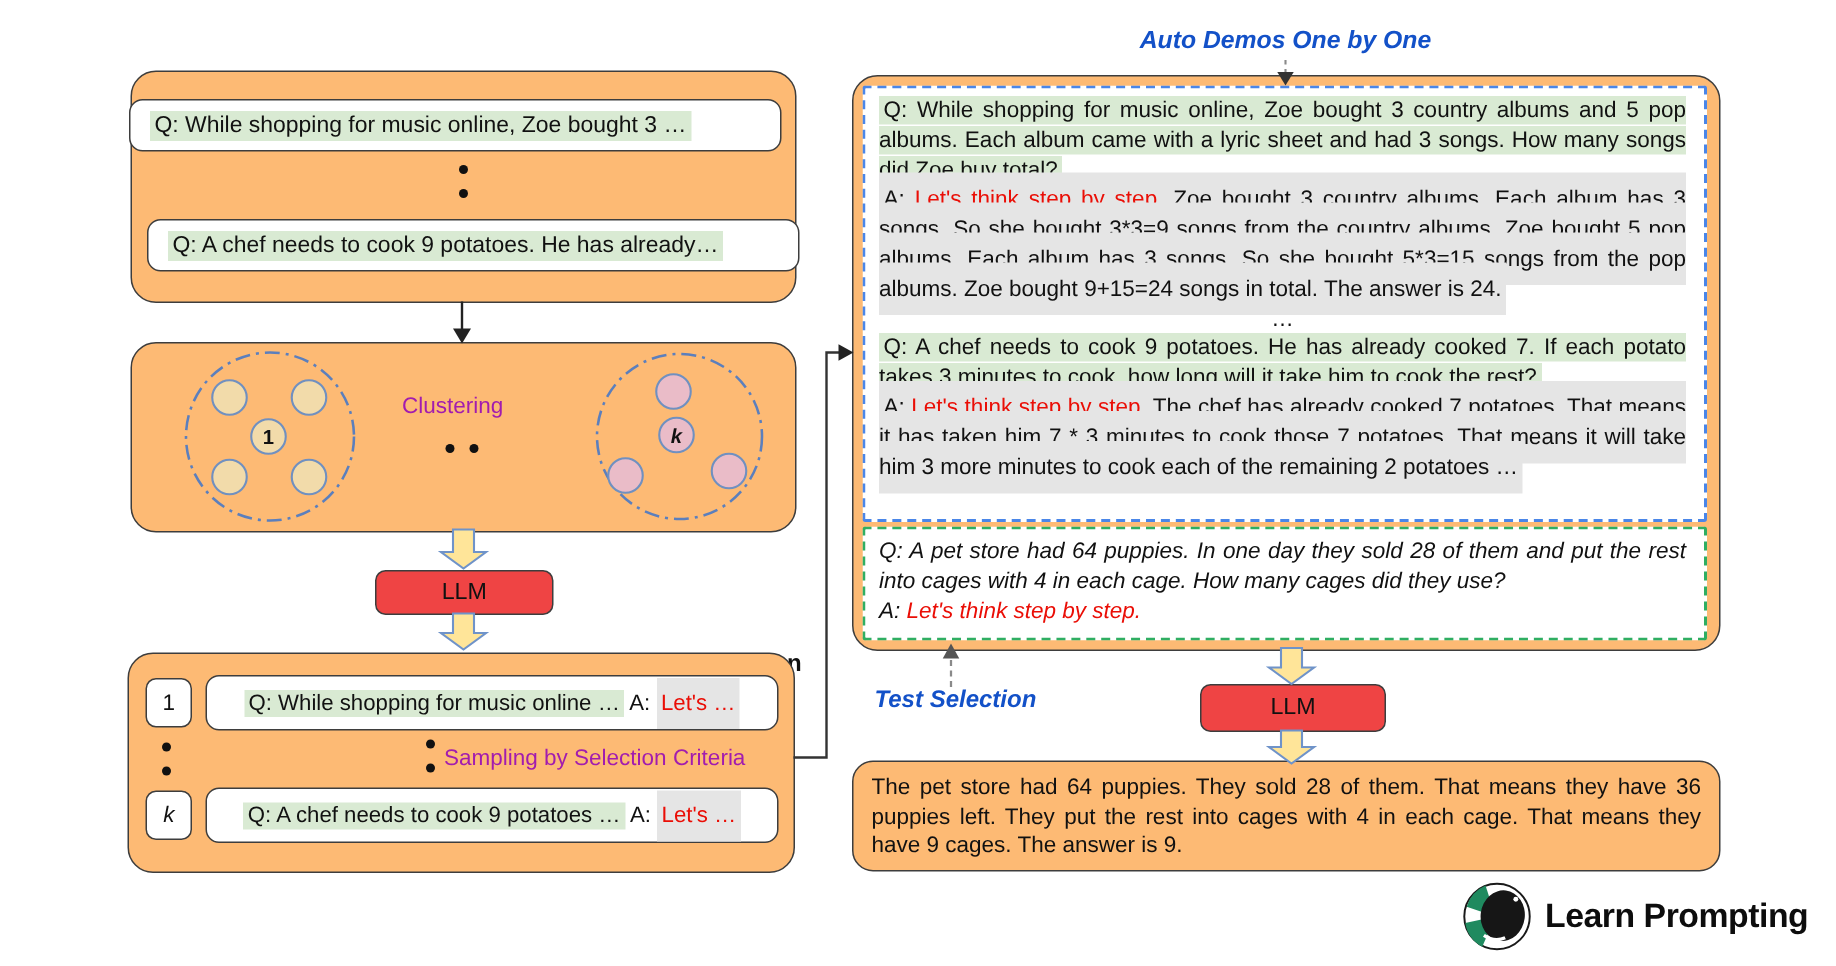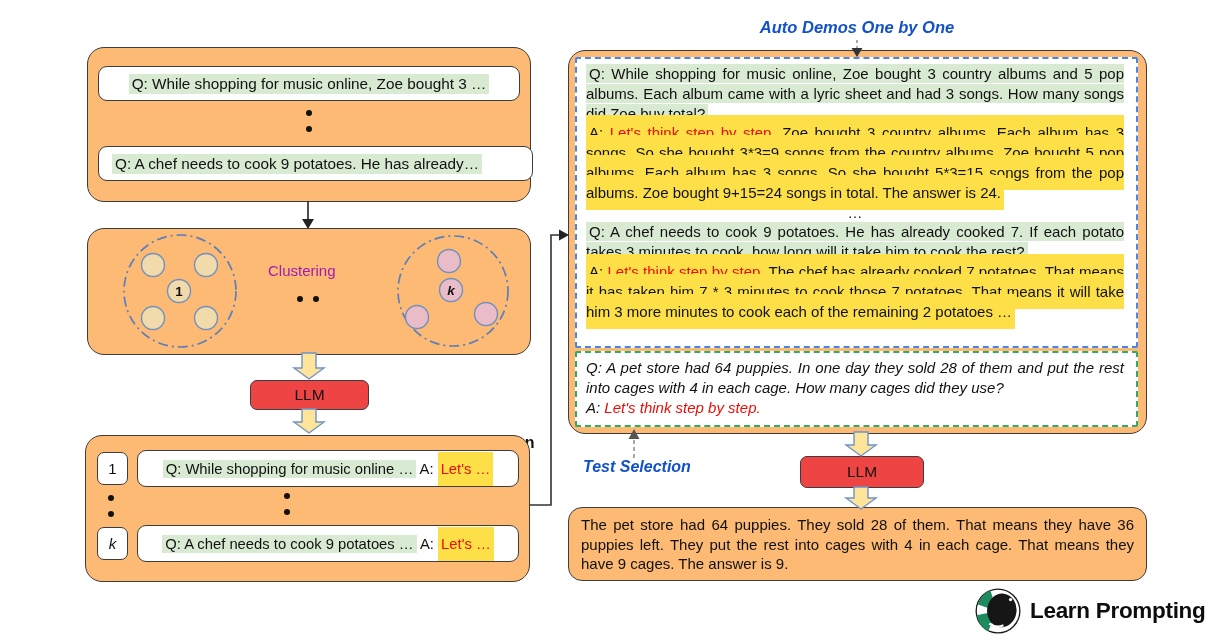--- a/index.html
+++ b/index.html
@@ -4,21 +4,21 @@
 <style>
   html,body{margin:0;padding:0;background:#fff;}
   #canvas{position:relative;width:1224px;height:644px;background:#ffffff;overflow:hidden;
           font-family:"Liberation Sans", sans-serif;color:#111;}
   .abs{position:absolute;}
   .outerbox{border:1.6px solid #3d3d3d;border-radius:17px;background:#fdba74;}
   .innerbox{border:1.4px solid #3d3d3d;border-radius:9px;background:#fff;display:flex;align-items:center;}
   .numbox{border:1.4px solid #3d3d3d;border-radius:7px;background:#fff;display:flex;align-items:center;justify-content:center;
           font-size:15px;}
   .hl-green{background:#d9ead3;padding:1px 3px;}
-  .hl-blue{background:#fde047;padding:9px 3px;}
+  .hl-blue{background:#e5e5e5;padding:9px 3px;}
   .red{color:#ea0e06;}
   .qtext{font-size:15.3px;white-space:nowrap;}
   .rowtext{font-size:14.8px;white-space:nowrap;}
   .blue-label{color:#1351c8;font-weight:bold;font-style:italic;}
   .bold-label{font-weight:bold;font-size:16px;color:#101010;white-space:nowrap;margin-top:48px;}
   .plain-label{font-size:15px;color:#a21caf;}
   .llmbox{background:#ef4444;border:1.5px solid #3d3d3d;border-radius:7px;display:flex;align-items:center;justify-content:center;
           font-size:15.5px;color:#111;}
   .dot{position:absolute;width:6px;height:6px;border-radius:50%;background:#111;}
   .dashed-blue{border:2px dashed #4a86e8;border-radius:2px;background:#fff;}
@@ -29,21 +29,21 @@
   .resulttext{font-size:15px;line-height:19.6px;text-align:justify;color:#111;}
   .logo-text{font-size:22.5px;font-weight:bold;color:#0d0d0d;letter-spacing:-0.3px;white-space:nowrap;}
   svg text{font-family:"Liberation Sans", sans-serif;}
 </style>
 </head>
 <body>
 
 <div id="canvas">
 
   <div class="abs outerbox" style="left:87px;top:47px;width:442px;height:153px;"></div>
-  <div class="abs innerbox" style="left:98px;top:66px;width:420px;height:33px;justify-content:center;">
+  <div class="abs innerbox" style="left:86px;top:66px;width:420px;height:33px;padding-left:13px;">
     <span class="qtext hl-green">Q: While shopping for music online, Zoe bought 3 …</span>
   </div>
   <div class="dot" style="left:306px;top:110px;"></div>
   <div class="dot" style="left:306px;top:126px;"></div>
   <div class="abs innerbox" style="left:98px;top:146px;width:420px;height:33px;padding-left:13px;">
     <span class="qtext hl-green">Q: A chef needs to cook 9 potatoes. He has already…</span>
   </div>
 
   <div class="abs outerbox" style="left:87px;top:228px;width:442px;height:125px;"></div>
   <div class="abs plain-label" style="left:268px;top:262px;">Clustering</div>
@@ -59,20 +59,21 @@
   <div class="abs numbox" style="left:97px;top:452px;width:29px;height:31px;">
     <span>1</span>
   </div>
   <div class="abs innerbox" style="left:137px;top:450px;width:380px;height:35px;justify-content:center;">
     <span class="rowtext"><span class="hl-green">Q: While shopping for music online …</span> <span>A:</span> <span class="hl-blue red">Let's …</span></span>
   </div>
   <div class="dot" style="left:108px;top:495px;"></div>
   <div class="dot" style="left:108px;top:511px;"></div>
   <div class="dot" style="left:284px;top:493px;"></div>
   <div class="dot" style="left:284px;top:509px;"></div>
+  <div class="abs plain-label" style="left:296px;top:497px;white-space:nowrap;">Sampling by Selection Criteria</div>
   <div class="abs numbox" style="left:97px;top:527px;width:29px;height:31px;font-style:italic;">
     <span>k</span>
   </div>
   <div class="abs innerbox" style="left:137px;top:525px;width:380px;height:35px;justify-content:center;">
     <span class="rowtext"><span class="hl-green">Q: A chef needs to cook 9 potatoes …</span> <span>A:</span> <span class="hl-blue red">Let's …</span></span>
   </div>
 
   <div class="abs blue-label" style="left:657px;top:18px;width:400px;text-align:center;font-size:16.5px;">Auto Demos One by One</div>
 
   <div class="abs outerbox" style="left:568px;top:50px;width:577px;height:382px;"></div>

